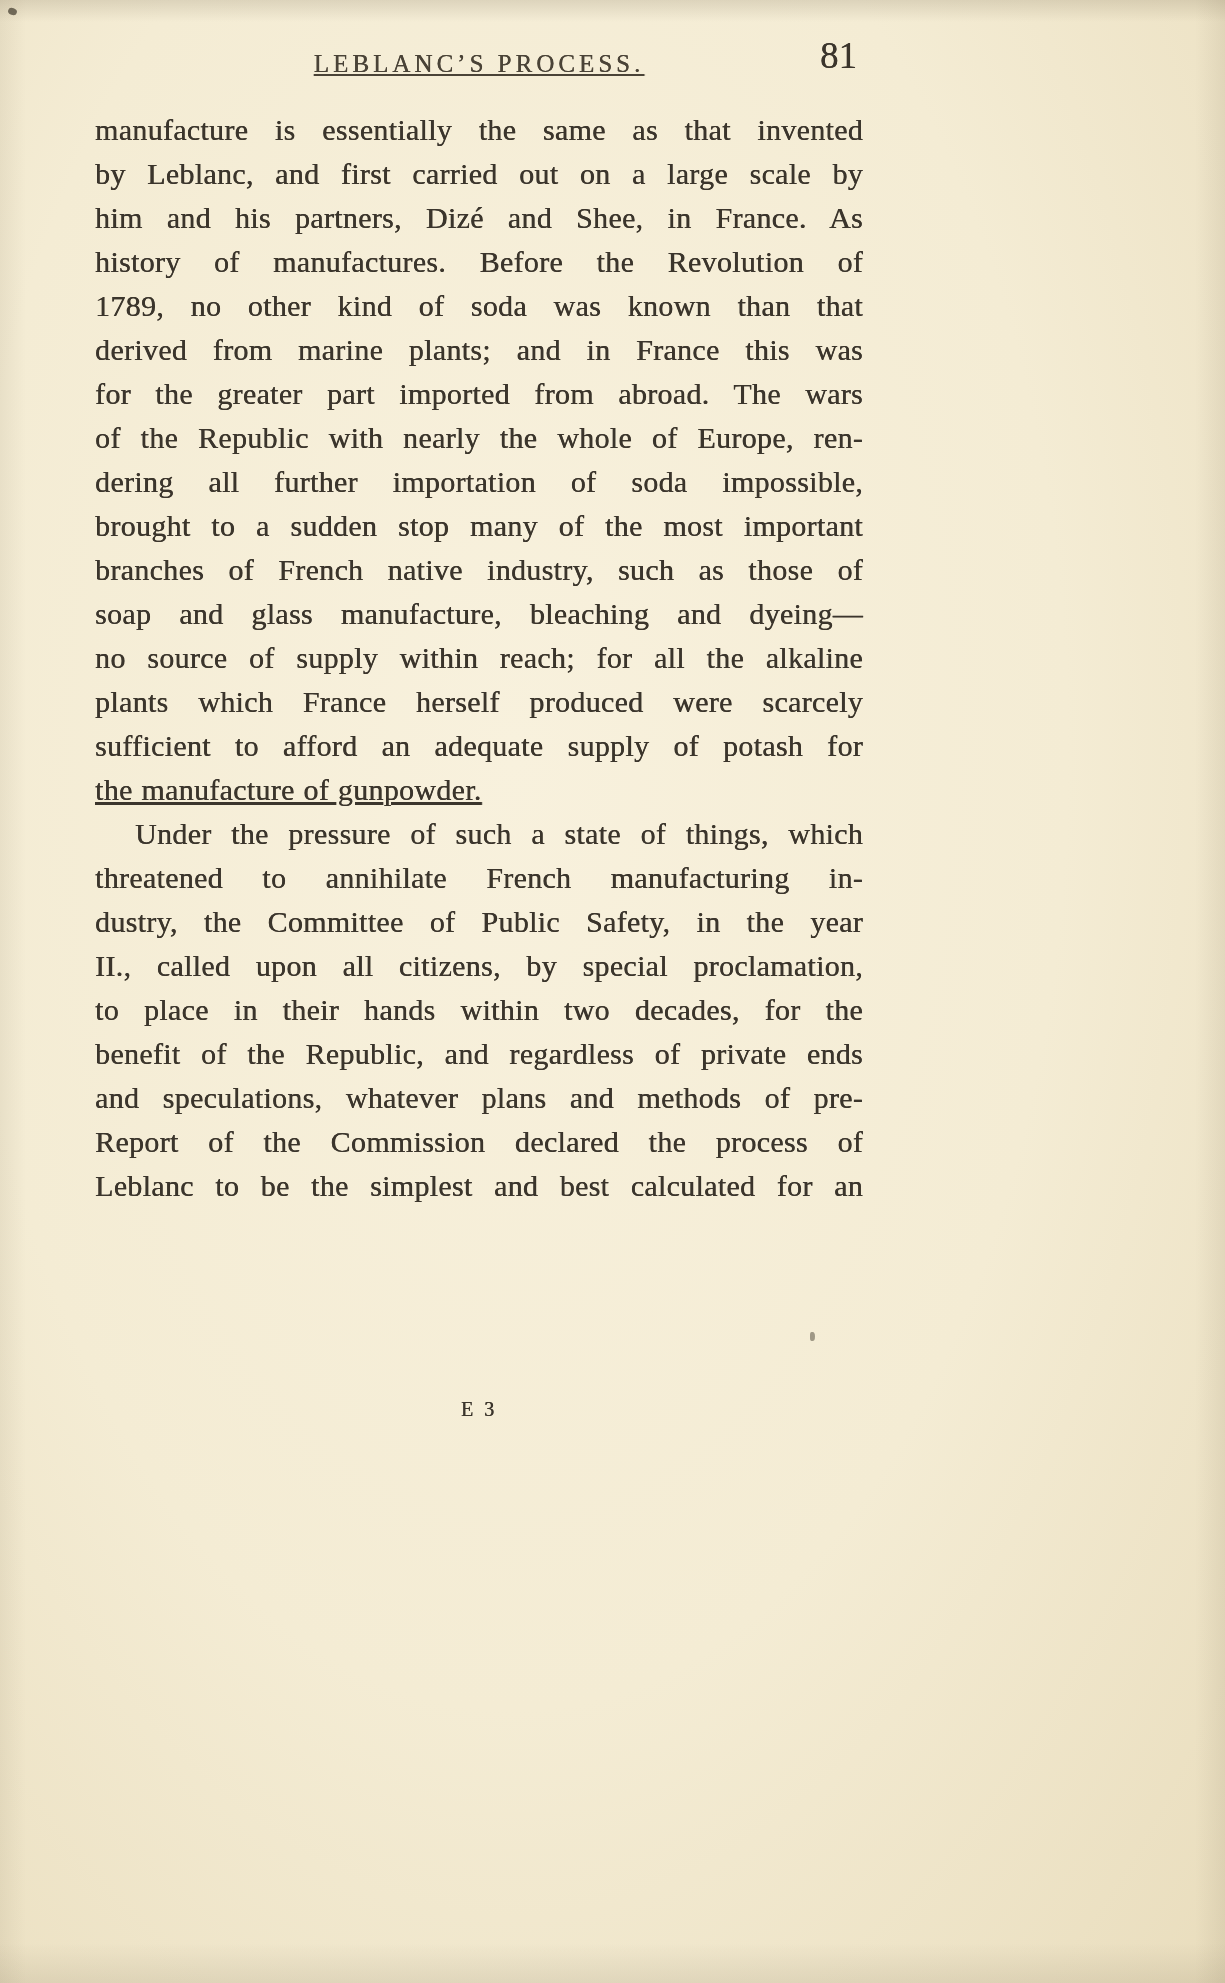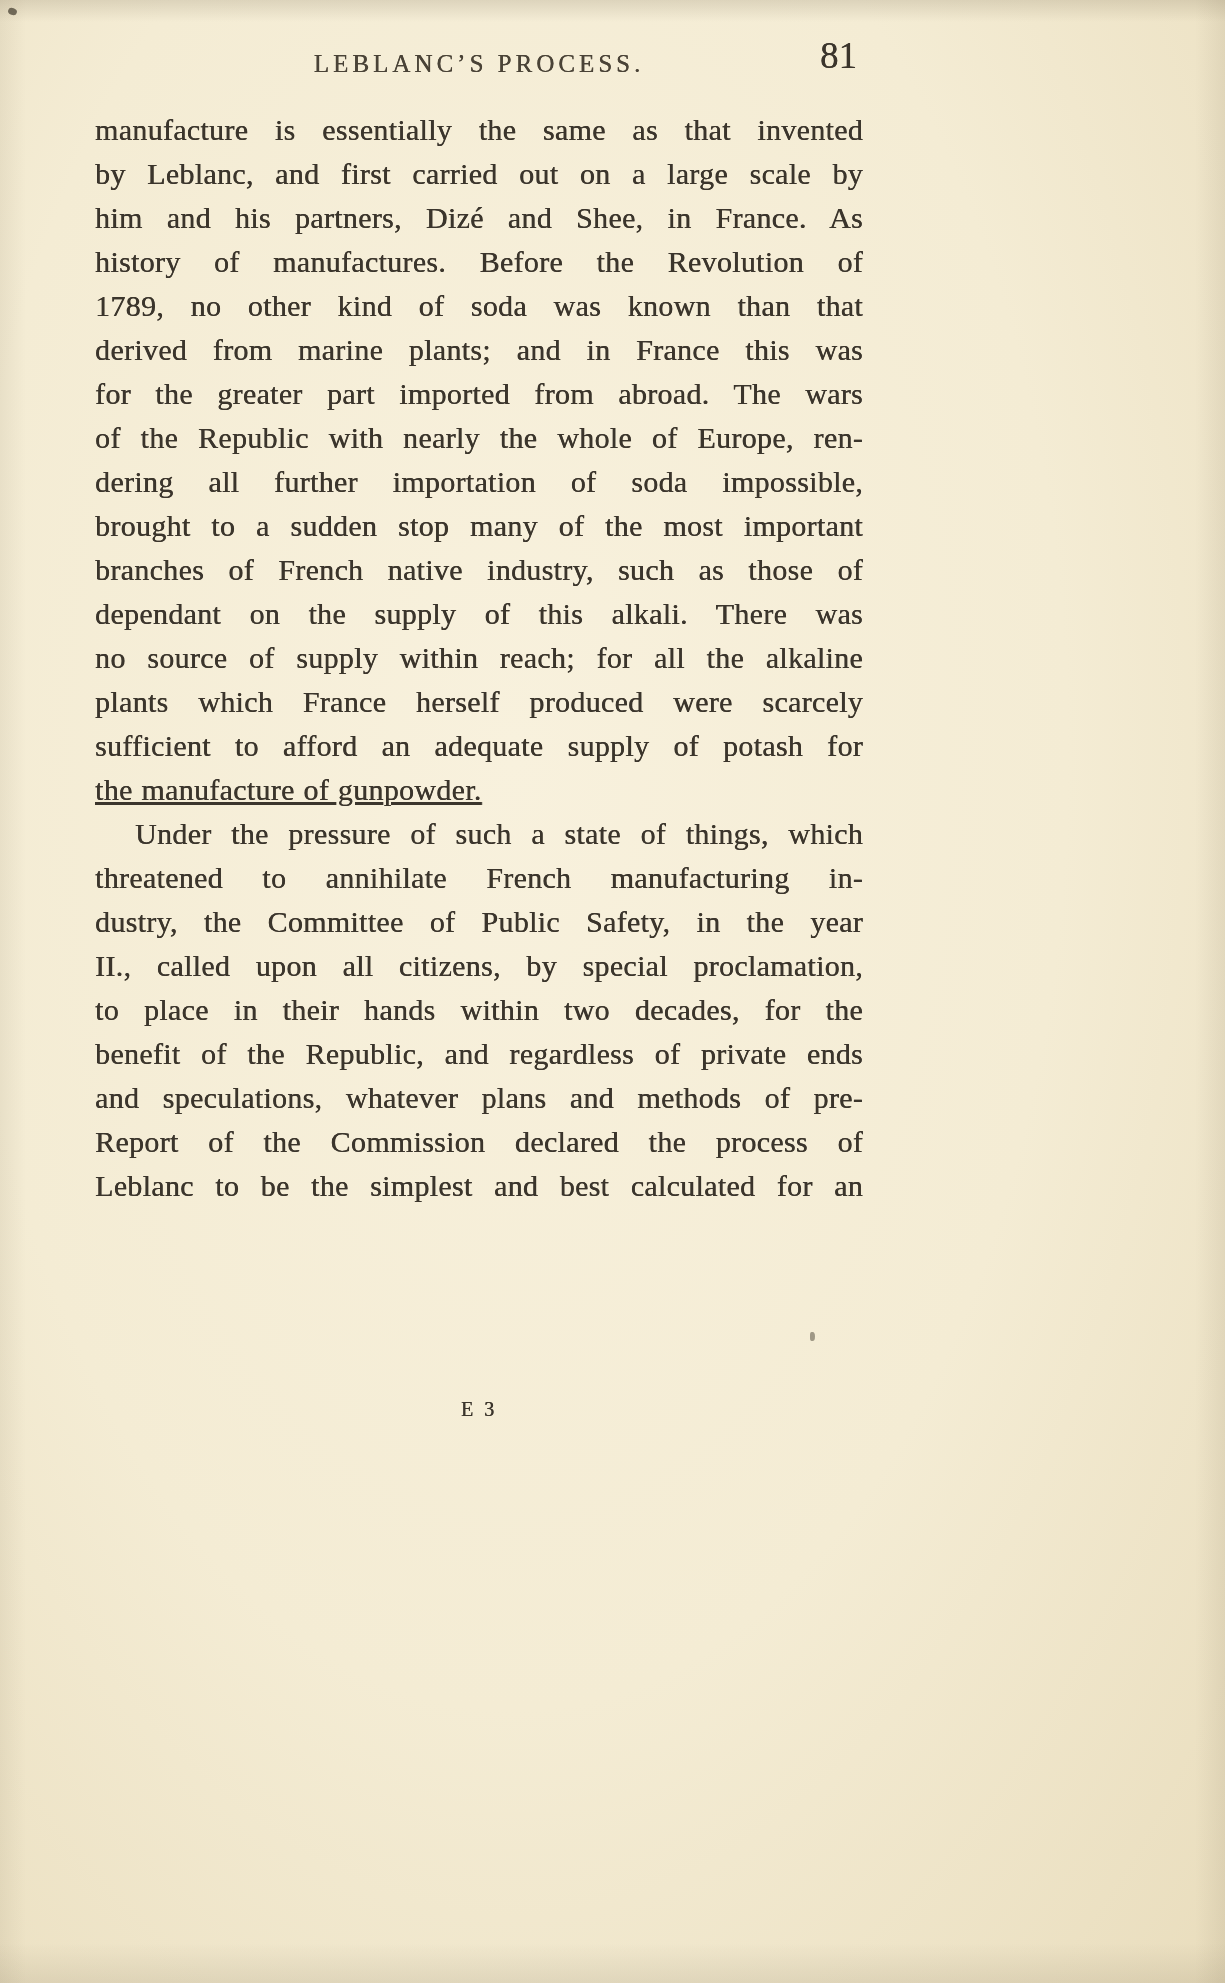--- a/index.html
+++ b/index.html
@@ -30,20 +30,21 @@
     height: 60px;
   }
   .running-title {
     display: block;
     text-align: center;
     font-size: 25px;
     letter-spacing: 4px;
     color: #4a4337;
     text-shadow: 0.3px 0 0 currentColor;
     padding-top: 8px;
+    text-decoration: underline;
   }
   .page-number {
     position: absolute;
     top: -8px;
     right: 6px;
     font-size: 37px;
     color: #3b352c;
     text-shadow: 0.3px 0 0 currentColor;
     font-family: Liberation Serif, serif;
   }
@@ -104,21 +105,21 @@
         <div class="line">by Leblanc, and first carried out on a large scale by</div>
         <div class="line">him and his partners, Dizé and Shee, in France. As</div>
         <div class="line">history of manufactures.  Before the Revolution of</div>
         <div class="line">1789, no other kind of soda was known than that</div>
         <div class="line">derived from marine plants; and in France this was</div>
         <div class="line">for the greater part imported from abroad.  The wars</div>
         <div class="line">of the Republic with nearly the whole of Europe, ren-</div>
         <div class="line">dering all further importation of soda impossible,</div>
         <div class="line">brought to a sudden stop many of the most important</div>
         <div class="line">branches of French native industry, such as those of</div>
-        <div class="line">dependant on the supply of this alkali.  There was</div>
+        <div class="line">soap and glass manufacture, bleaching and dyeing—</div>
         <div class="line">no source of supply within reach; for all the alkaline</div>
         <div class="line">plants which France herself produced were scarcely</div>
         <div class="line">sufficient to afford an adequate supply of potash for</div>
         <div class="line last">the manufacture of gunpowder.</div>
       </div>
       <div class="paragraph">
         <div class="line indent">Under the pressure of such a state of things, which</div>
         <div class="line">threatened to annihilate French manufacturing in-</div>
         <div class="line">dustry, the Committee of Public Safety, in the year</div>
         <div class="line">II., called upon all citizens, by special proclamation,</div>

